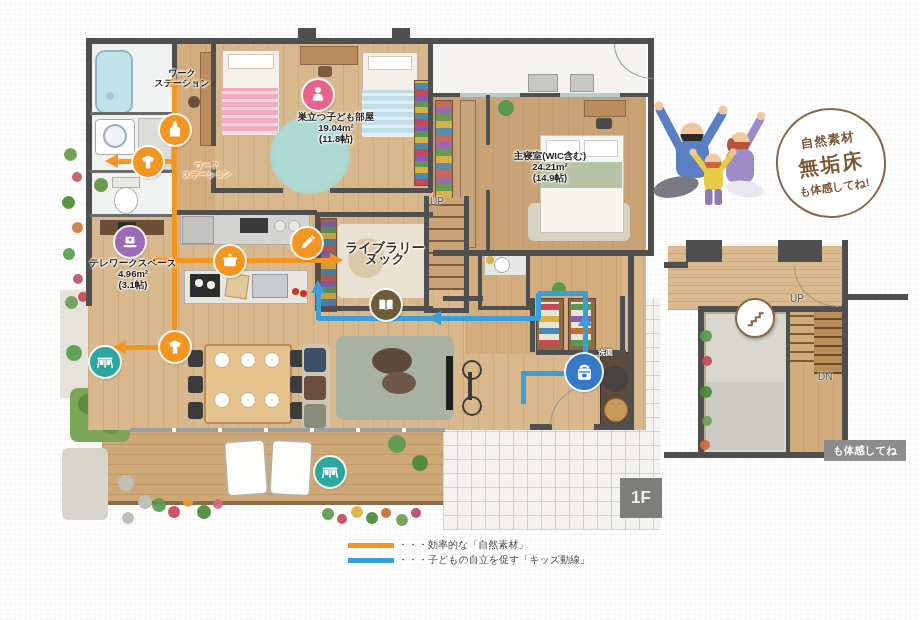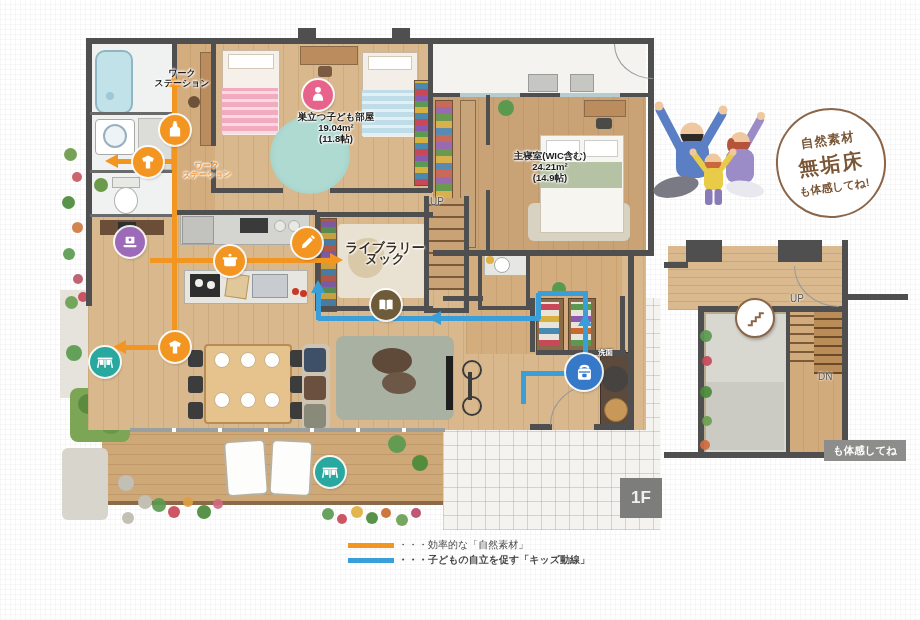--- a/index.html
+++ b/index.html
@@ -352,20 +352,25 @@
   <div class="lbl" style="left:286px;top:111px;width:100px;">
     <div>巣立つ子ども部屋</div>
     <div>19.04m²</div>
     <div>(11.8帖)</div>
   </div>
   <div class="lbl" style="left:500px;top:150px;width:100px;">
     <div>主寝室(WIC含む)</div>
     <div>24.21m²</div>
     <div>(14.9帖)</div>
   </div>
+  <div class="lbl" style="left:83px;top:257px;width:100px;">
+    <div>テレワークスペース</div>
+    <div>4.96m²</div>
+    <div>(3.1帖)</div>
+  </div>
   <div class="lbl" style="left:345px;top:242px;width:80px;font-size:13px;line-height:11px;color:#3a2e20;">
     <div>ライブラリー</div>
     <div>ヌック</div>
   </div>
   <div class="smalltxt" style="left:430px;top:196px;">UP</div>
   <div class="a" style="left:598px;top:348px;font-size:7.5px;font-weight:bold;color:#fff;text-shadow:0 0 2px #444,0 0 2px #444;">洗面</div>
   <div class="tagbox" style="left:620px;top:478px;width:42px;height:40px;background:#7d7d7b;font-size:17px;color:#f0f0ee;">1F</div>
 
   <div class="a" style="left:668px;top:246px;width:178px;height:64px;background:#d9b98d;background-image:repeating-linear-gradient(0deg, rgba(120,78,38,.16) 0 1px, transparent 1px 8px);"></div>
   <div class="a" style="left:704px;top:312px;width:82px;height:140px;background:#d8d8d0;border:2px solid #b8ac8e;"></div>
@@ -433,16 +438,16 @@
   <div class="a" style="left:776px;top:108px;width:106px;height:106px;border:2px solid #8a6548;border-radius:50%;background:#fff;display:flex;flex-direction:column;align-items:center;justify-content:center;transform:rotate(-8deg);color:#7a5636;text-align:center;">
     <div style="font-size:12.5px;font-weight:bold;letter-spacing:1px;">自然素材</div>
     <div style="font-size:20px;font-weight:bold;letter-spacing:2px;margin:2px 0;">無垢床</div>
     <div style="font-size:11px;font-weight:bold;">も体感してね!</div>
   </div>
 
   <div class="a" style="left:348px;top:538px;width:260px;">
     <div class="a" style="left:0;top:5px;width:46px;height:5px;background:#f39521;"></div>
     <div class="a" style="left:50px;top:0;font-size:10px;color:#4a4a4a;white-space:nowrap;">・・・効率的な「自然素材」</div>
     <div class="a" style="left:0;top:20px;width:46px;height:5px;background:#3a9fd8;"></div>
-    <div class="a" style="left:50px;top:15px;font-size:10px;color:#4a4a4a;white-space:nowrap;font-weight:bold;">・・・子どもの自立を促す「キッズ動線」</div>
+    <div class="a" style="left:50px;top:15px;font-size:10px;color:#4a4a4a;white-space:nowrap;">・・・子どもの自立を促す「キッズ動線」</div>
   </div>
 
 </div>
 
 </body></html>

